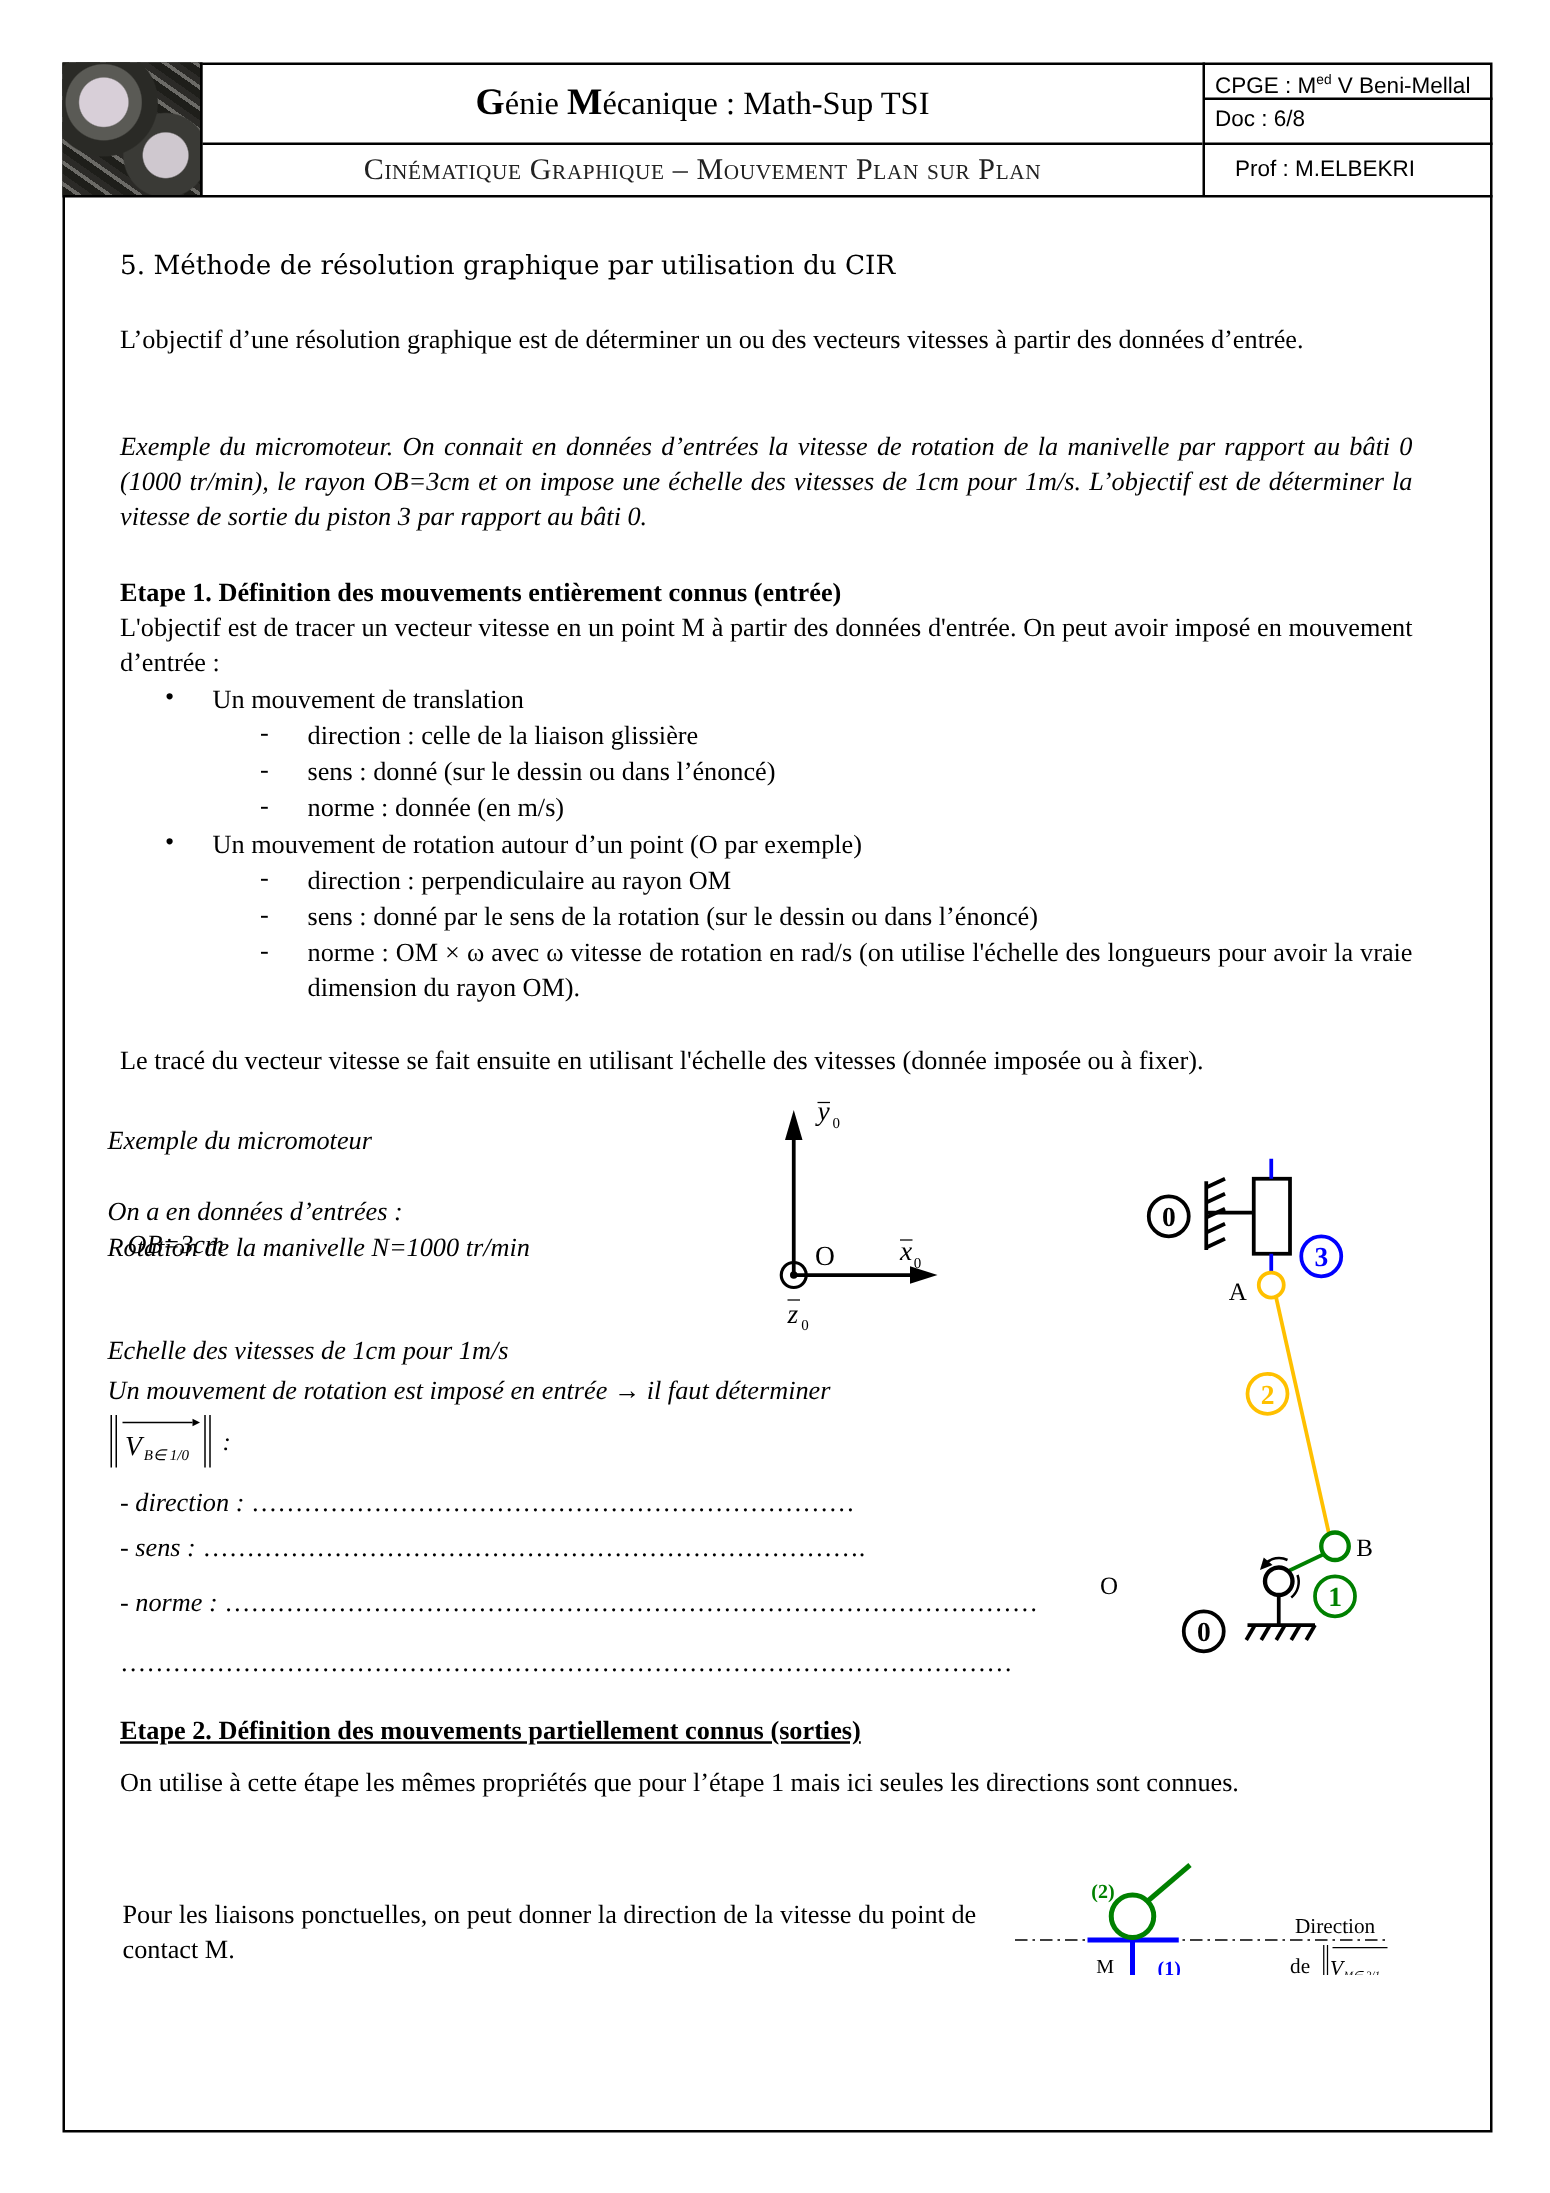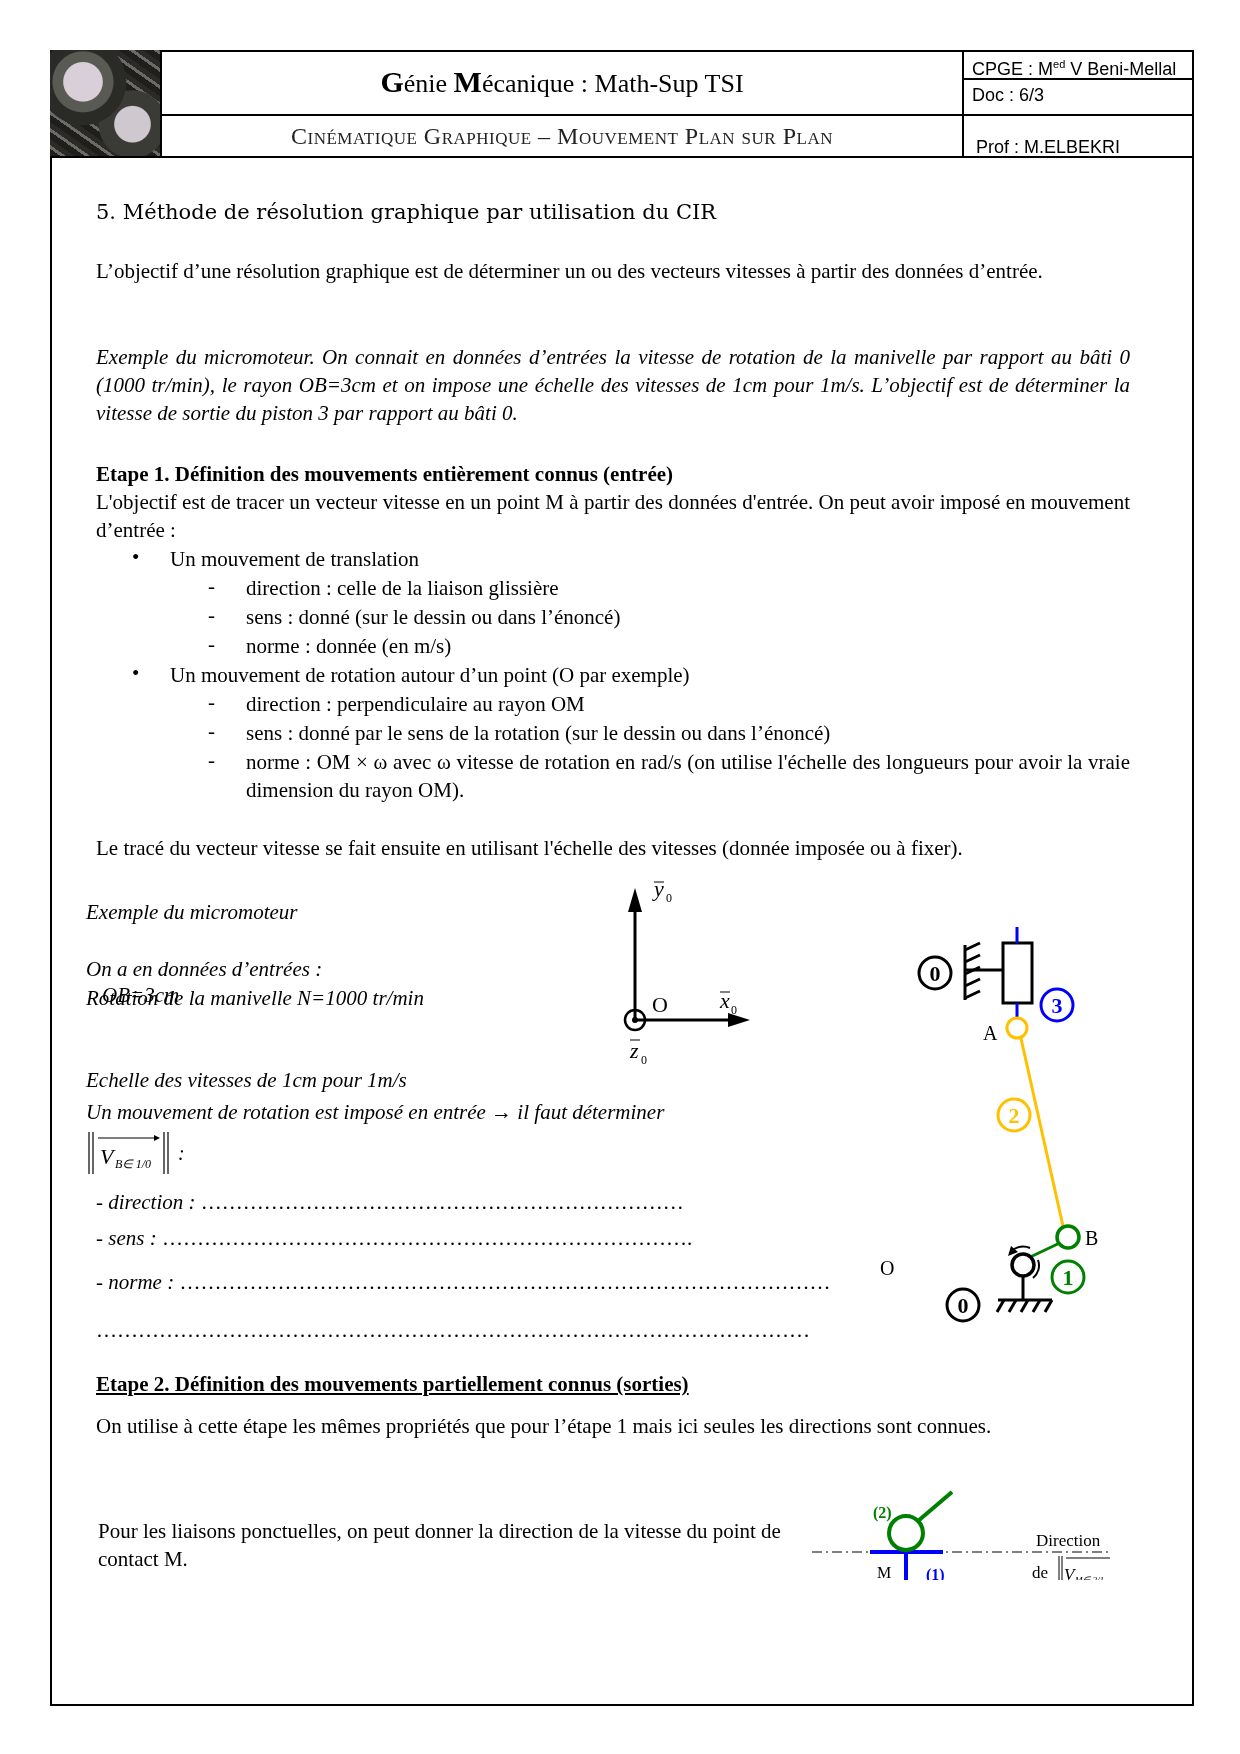--- a/index.html
+++ b/index.html
@@ -10,21 +10,21 @@
      background: radial-gradient(circle at 30% 30%, #d8cfd8 0 18%, #5a5a55 19% 28%, #2a2a26 29% 40%, transparent 41%),
                  radial-gradient(circle at 75% 70%, #cfc8cf 0 16%, #3a3a36 17% 30%, transparent 31%),
                  repeating-linear-gradient(35deg, #1e1e1a 0 6px, #6b6a66 6px 9px, #2b2a27 9px 14px),
                  #2a2a26; }
   .hdr .title-cell { position:absolute; left:112px; top:0; width:800px; height:66px; border-bottom:2px solid #000; box-sizing:border-box; display:flex; align-items:center; justify-content:center; font-size:26px; }
   .hdr .title-cell b { font-size:30px; font-weight:bold; }
   .hdr .subtitle-cell { position:absolute; left:112px; top:66px; width:800px; height:40px; display:flex; align-items:center; justify-content:center; font-size:24px; font-variant:small-caps; letter-spacing:0.5px; color:#222; }
   .hdr .right { position:absolute; left:912px; top:0; width:232px; height:106px; border-left:2px solid #000; box-sizing:border-box; font-family:"Liberation Sans", sans-serif; font-size:18px; }
   .hdr .right .r1 { height:30px; border-bottom:2px solid #000; box-sizing:border-box; padding-left:8px; line-height:28px; }
   .hdr .right .r2 { height:36px; border-bottom:2px solid #000; box-sizing:border-box; padding-left:8px; line-height:30px; }
-  .hdr .right .r3 { height:40px; padding-left:12px; line-height:38px;margin-top:12px; }
+  .hdr .right .r3 { height:40px; padding-left:24px; line-height:38px; }
   .hdr .right sup { font-size:11px; }
   .hdr-bottom { position:absolute; left:50px; top:156px; width:1144px; border-top:2px solid #000; }
 
   .t { position:absolute; font-size:21px; line-height:28px; }
   .just { text-align:justify; text-align-last:left; }
   .h5 { font-family:"DejaVu Serif", serif; font-weight:normal; font-size:21px; }
   .bold { font-weight:bold; }
   .ital { font-style:italic; }
   .li { position:absolute; font-size:21px; line-height:28px; }
   .bullet { position:absolute; font-size:21px; }
@@ -37,21 +37,21 @@
 <div class="page-frame"></div>
 
 <div class="hdr">
   <div class="logo"></div>
   <div class="title-cell">
     <span><b>G</b><span>énie </span><b>M</b><span>écanique : Math-Sup TSI</span></span>
   </div>
   <div class="subtitle-cell">Cinématique Graphique – Mouvement Plan sur Plan</div>
   <div class="right">
     <div class="r1"><span>CPGE : M</span><sup>ed</sup><span> V Beni-Mellal</span></div>
-    <div class="r2">Doc : 6/3</div>
+    <div class="r2">Doc : 6/8</div>
     <div class="r3">Prof : M.ELBEKRI</div>
   </div>
 </div>
 <div class="hdr-bottom"></div>
 
 <div class="t h5" style="left:96px; top:198px;">5. Méthode de résolution graphique par utilisation du CIR</div>
 <div class="t just" style="left:96px; top:257px; width:1034px;">L’objectif d’une résolution graphique est de déterminer un ou des vecteurs vitesses à partir des données d’entrée.</div>
 <div class="t just ital" style="left:96px; top:343px; width:1034px;">Exemple du micromoteur. On connait en données d’entrées la vitesse de rotation de la manivelle par rapport au bâti 0 (1000 tr/min), le rayon OB=3cm et on impose une échelle des vitesses de 1cm pour 1m/s. L’objectif est de déterminer la vitesse de sortie du piston 3 par rapport au bâti 0.</div>
 
 <div class="t bold" style="left:96px; top:460px;">Etape 1. Définition des mouvements entièrement connus (entrée)</div>

